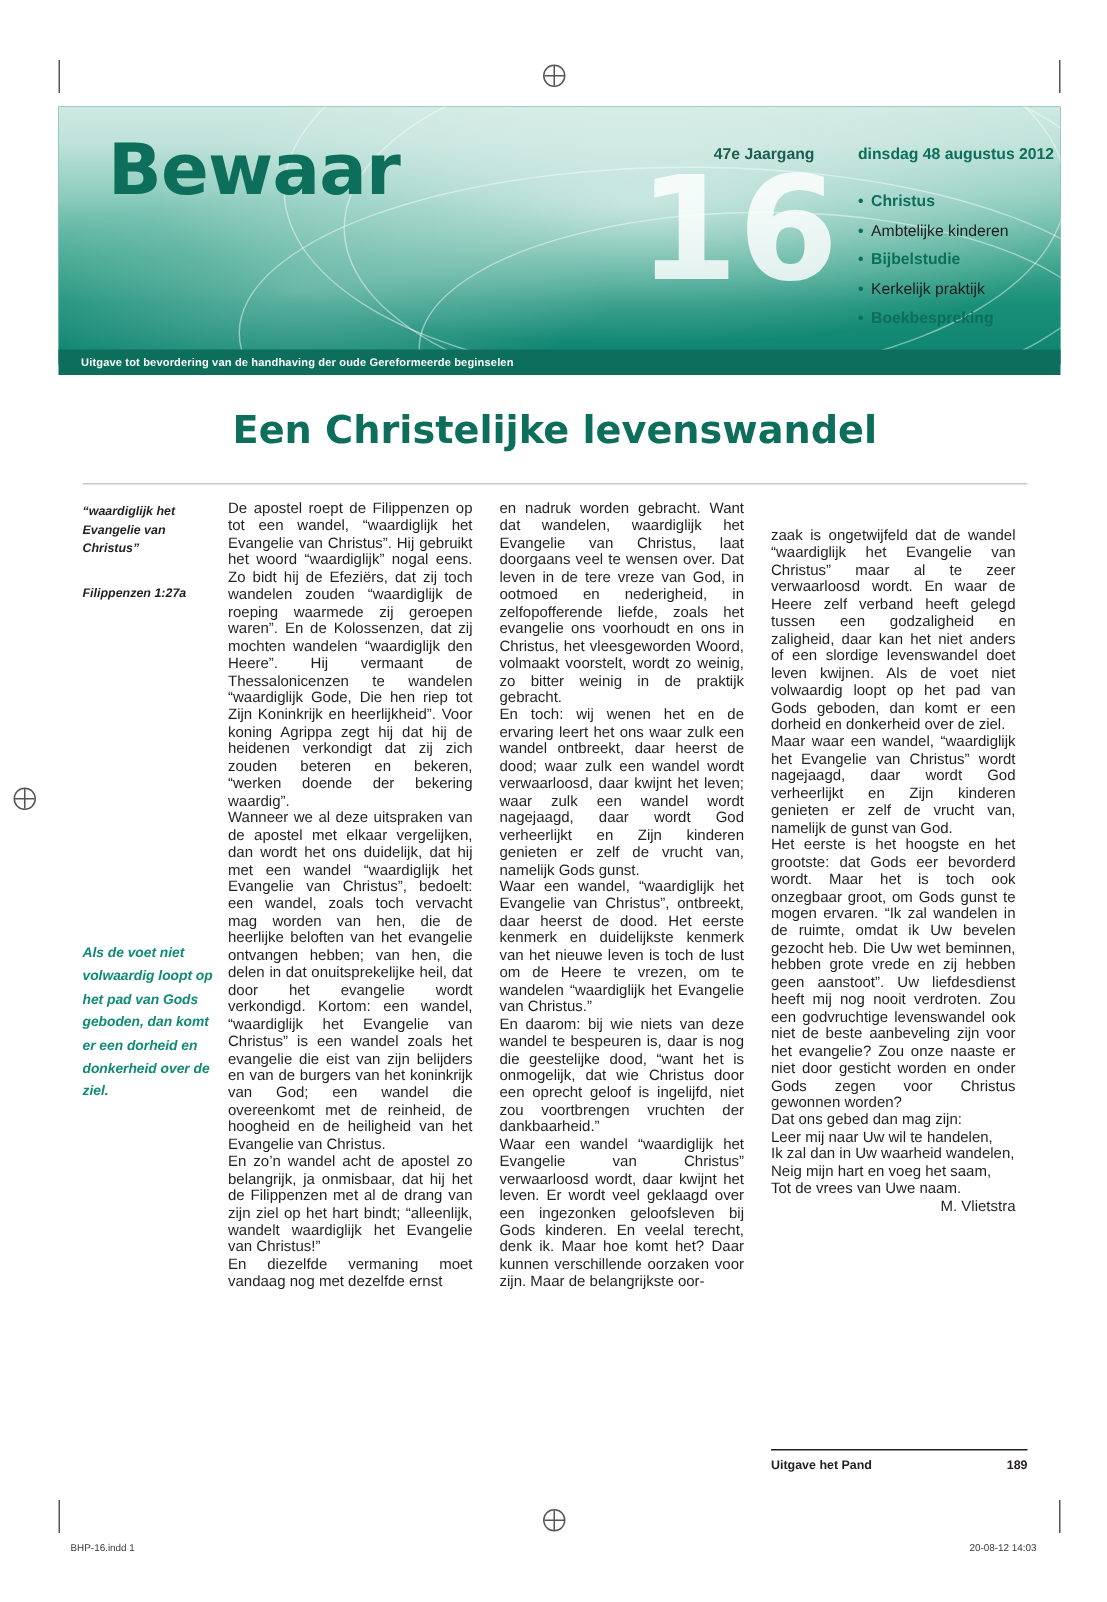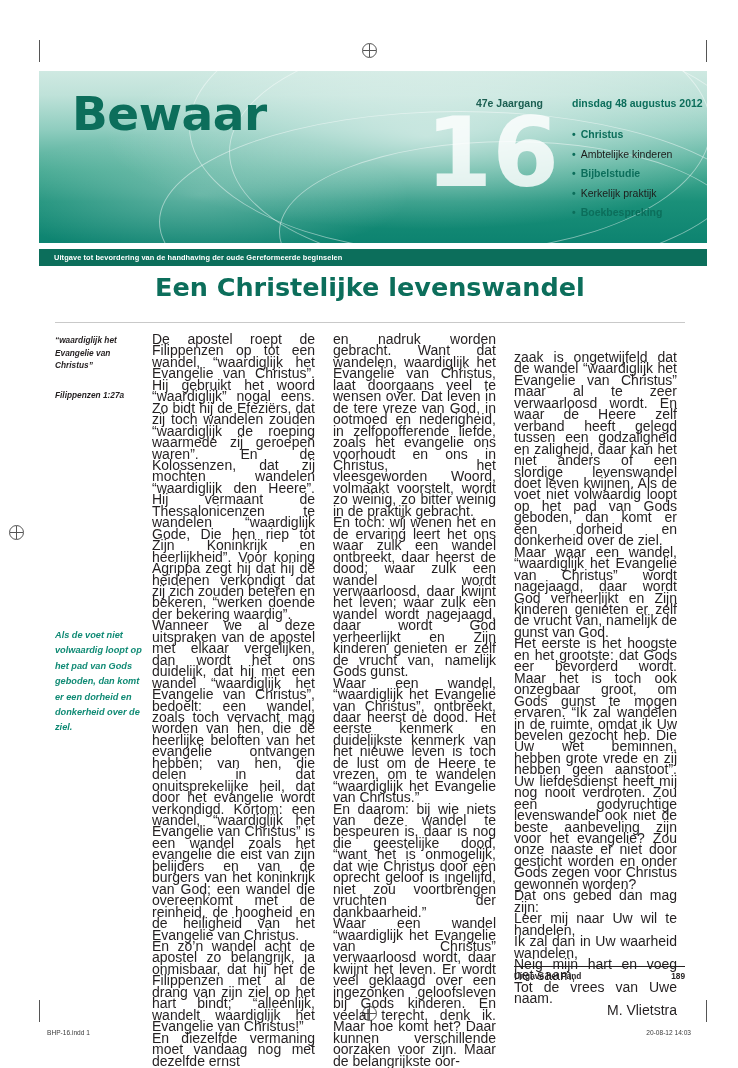--- a/index.html
+++ b/index.html
@@ -44,39 +44,39 @@
     font-size:96px;line-height:96px;font-weight:bold;
     color:rgba(255,255,255,.82);font-family:"DejaVu Sans", sans-serif;}
   .mh-jaargang{position:absolute;left:384px;top:26px;width:120px;
     font-size:10.5px;font-weight:bold;color:#1c5f52;text-align:right;}
   .mh-date{position:absolute;left:533px;top:26px;
     font-size:10.5px;font-weight:bold;color:#0c6e5b;}
   .mh-list{position:absolute;left:533px;top:54px;width:150px;}
   .mh-list div{font-size:10.5px;line-height:19.5px;color:#1d1d1b;}
   .mh-list div.b{font-weight:bold;color:#0c6e5b;}
   .mh-list div span.dot{color:#0c6e5b;font-weight:bold;margin-right:5px;}
-  .mh-strap{position:absolute;left:39px;top:249px;width:668px;height:17px;
+  .mh-strap{position:absolute;left:39px;top:233px;width:668px;height:17px;
     background:#0c6e5b;}
   .mh-strap span{position:absolute;left:15px;top:3.5px;font-size:7.4px;
     color:#ffffff;font-weight:bold;letter-spacing:.1px;}
 
   
   .headline{position:absolute;left:155px;top:272px;width:545px;
     font-size:25.5px;font-weight:bold;color:#0c6e5b;
     font-family:"DejaVu Sans", sans-serif;}
 
   .rule{position:absolute;left:55px;top:322px;width:630px;height:1px;background:#c9c9c9;}
 
   .marg{position:absolute;left:55px;width:92px;font-size:8.3px;line-height:12.6px;}
   .marg.quote{top:334px;color:#231f20;font-style:italic;font-weight:bold;}
   .marg.ref{top:389px;color:#231f20;font-style:italic;font-weight:bold;}
   .marg.pull{top:628px;color:#0f8a74;font-style:italic;font-weight:bold;
     font-size:9.2px;line-height:15.4px;}
 
-  .col{position:absolute;top:334px;width:163px;font-size:14px;line-height:11.45px;
+  .col{position:absolute;top:334px;width:163px;font-size:10px;line-height:11.45px;
     text-align:justify;}
   .col p{margin:0;}
   .c1{left:152px;}
   .c2{left:333px;}
   .c3{left:514px;margin-top:18px;}
   .sign{margin-top:9px;text-align:right;}
 
   .footrule{position:absolute;left:514px;top:966px;width:171px;height:1px;background:#231f20;}
   .foot{position:absolute;left:514px;top:971px;width:171px;font-size:8.3px;font-weight:bold;}
   .foot .pg{float:right;}

